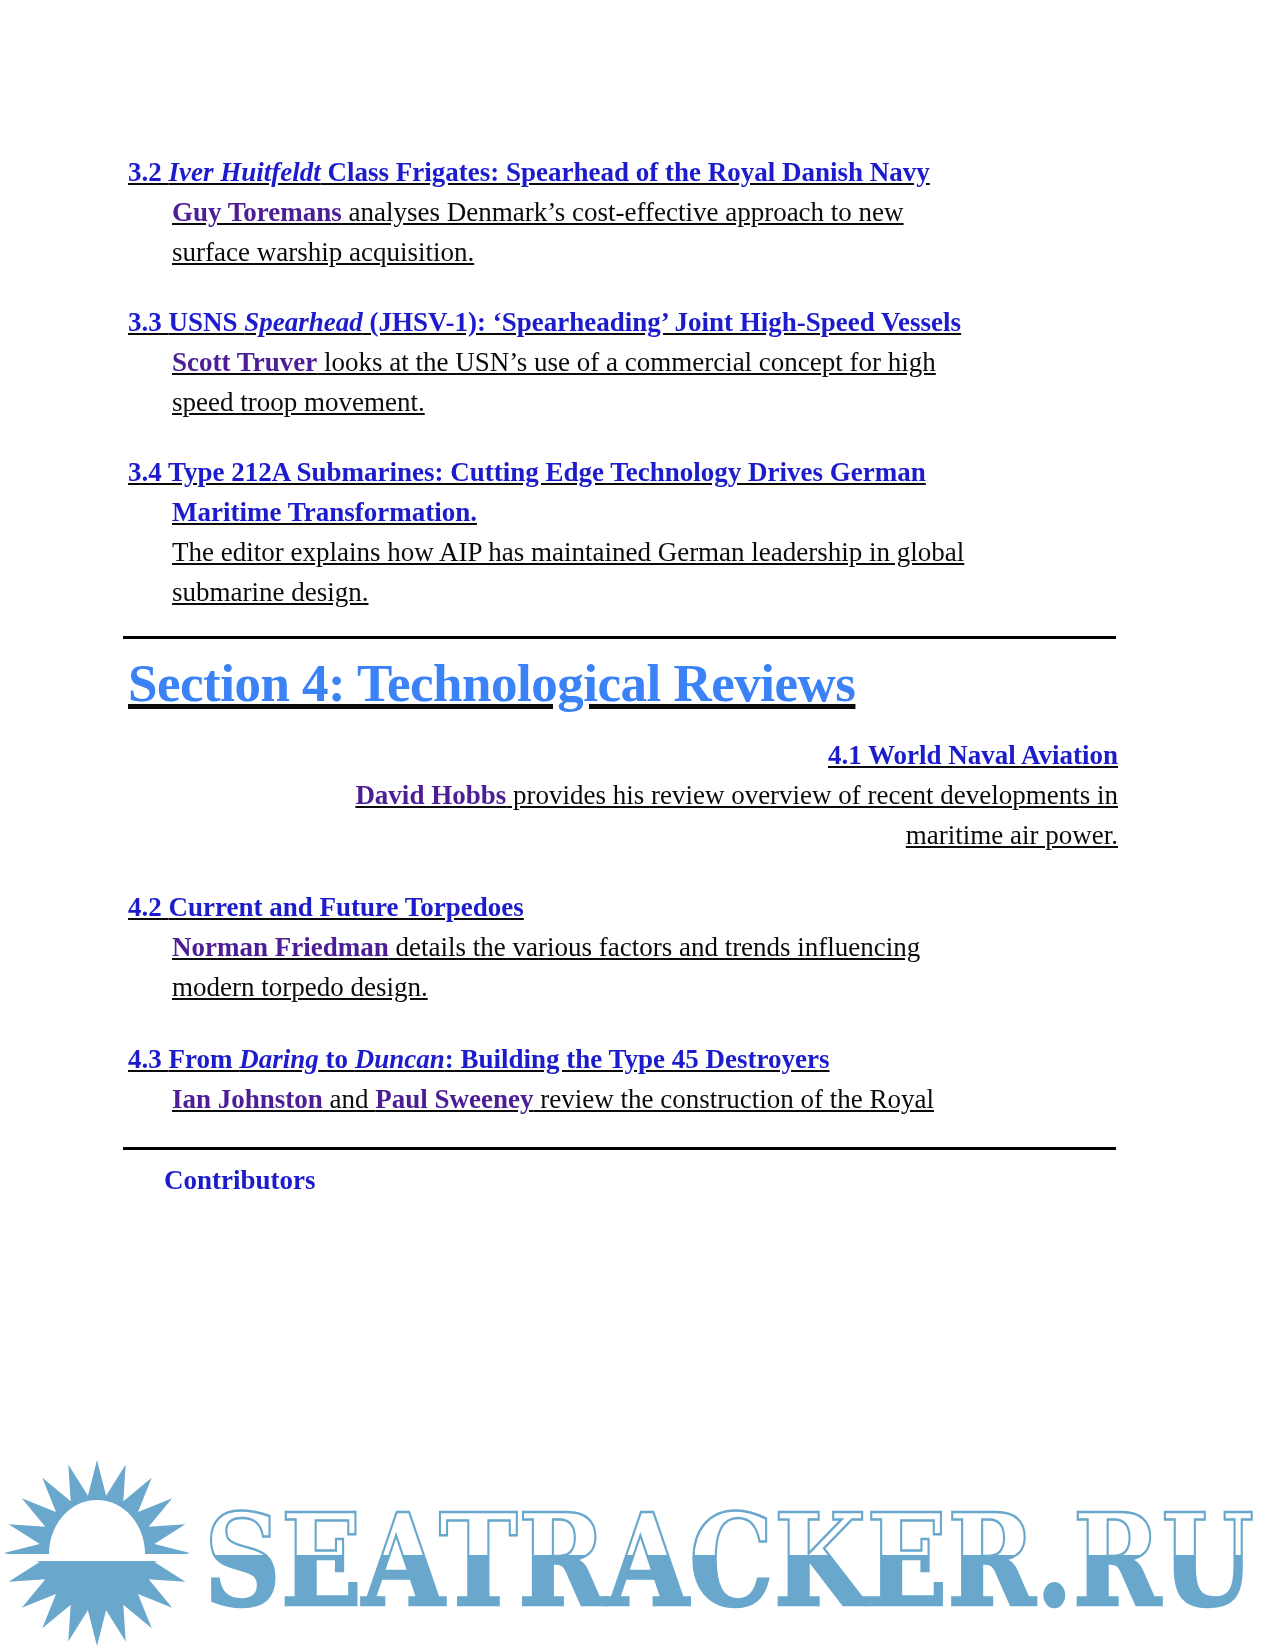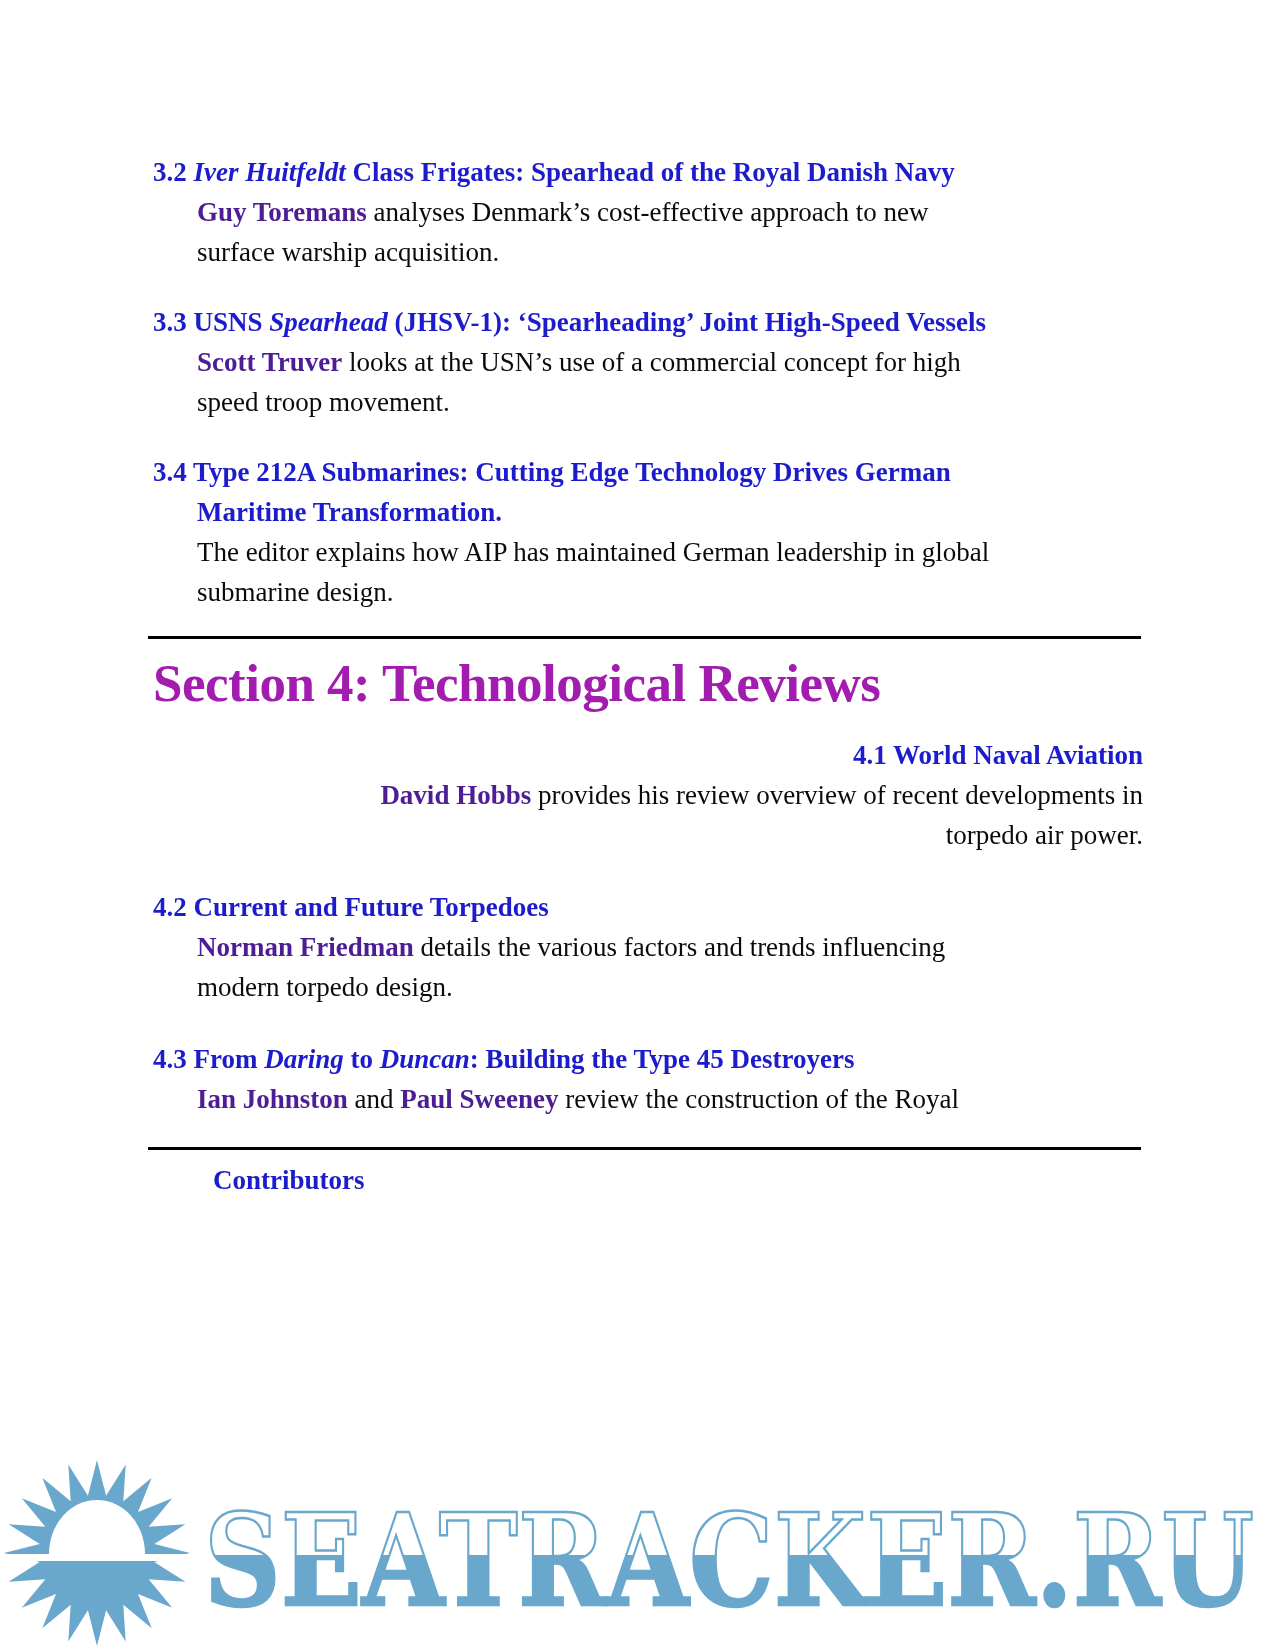--- a/index.html
+++ b/index.html
@@ -6,23 +6,24 @@
   body{
     width:1275px;height:1650px;
     background:#ffffff;
     font-family:"Liberation Serif", serif;
     color:#0b0b0b;
     position:relative;
     overflow:hidden;
   }
   .content{
     position:absolute;
-    left:153px;
+    left:128px;
     top:152px;
     width:990px;
+    text-decoration:underline;
   }
   .toc-item{margin-top:30px;}
   .toc-item:first-child{margin-top:0;}
   .sec4 .toc-item{margin-top:32px;}
   .sec4 .toc-item:first-child{margin-top:20px;text-align:right;}
   .toc-title{
     font-size:27px;
     line-height:40px;
     font-weight:bold;
     color:#1C1CCD;
@@ -41,27 +42,27 @@
     background:#000000;
     width:993px;
     margin-left:-5px;
   }
   .rule-1{margin-top:24px;}
   .rule-2{margin-top:28px;}
   .section-heading{
     font-size:53px;
     line-height:64px;
     font-weight:bold;
-    color:#a21caf;
+    color:#3b82f6;
     margin-top:12px;
     letter-spacing:-0.5px;
   }
   .contributors{
     margin-top:10px;
-    margin-left:60px;
+    margin-left:36px;
     font-size:27px;
     line-height:40px;
     font-weight:bold;
     color:#1C1CCD;
     display:inline-block;
   }
   .logo-svg{
     position:absolute;
     left:0;
     top:1385px;
@@ -87,21 +88,21 @@
       </div>
     </div>
 
   <div class="rule rule-1"></div>
 
   <div class="section-heading">Section 4: Technological Reviews</div>
 
   <div class="sec4">
       <div class="toc-item">
         <div class="toc-title"><span>4.1 </span><span>World Naval Aviation</span></div>
-        <div class="toc-desc"><b>David Hobbs</b><span> provides his review overview of recent developments in</span><br><span>torpedo air power.</span></div>
+        <div class="toc-desc"><b>David Hobbs</b><span> provides his review overview of recent developments in</span><br><span>maritime air power.</span></div>
       </div>
       <div class="toc-item">
         <div class="toc-title"><span>4.2 </span><span>Current and Future Torpedoes</span></div>
         <div class="toc-desc"><b>Norman Friedman</b><span> details the various factors and trends influencing</span><br><span>modern torpedo design.</span></div>
       </div>
       <div class="toc-item">
         <div class="toc-title"><span>4.3 </span><span>From </span><i>Daring</i><span> to </span><i>Duncan</i><span>: Building the Type 45 Destroyers</span></div>
         <div class="toc-desc"><b>Ian Johnston</b><span> and </span><b>Paul Sweeney</b><span> review the construction of the Royal</span><br></div>
       </div>
     </div>

